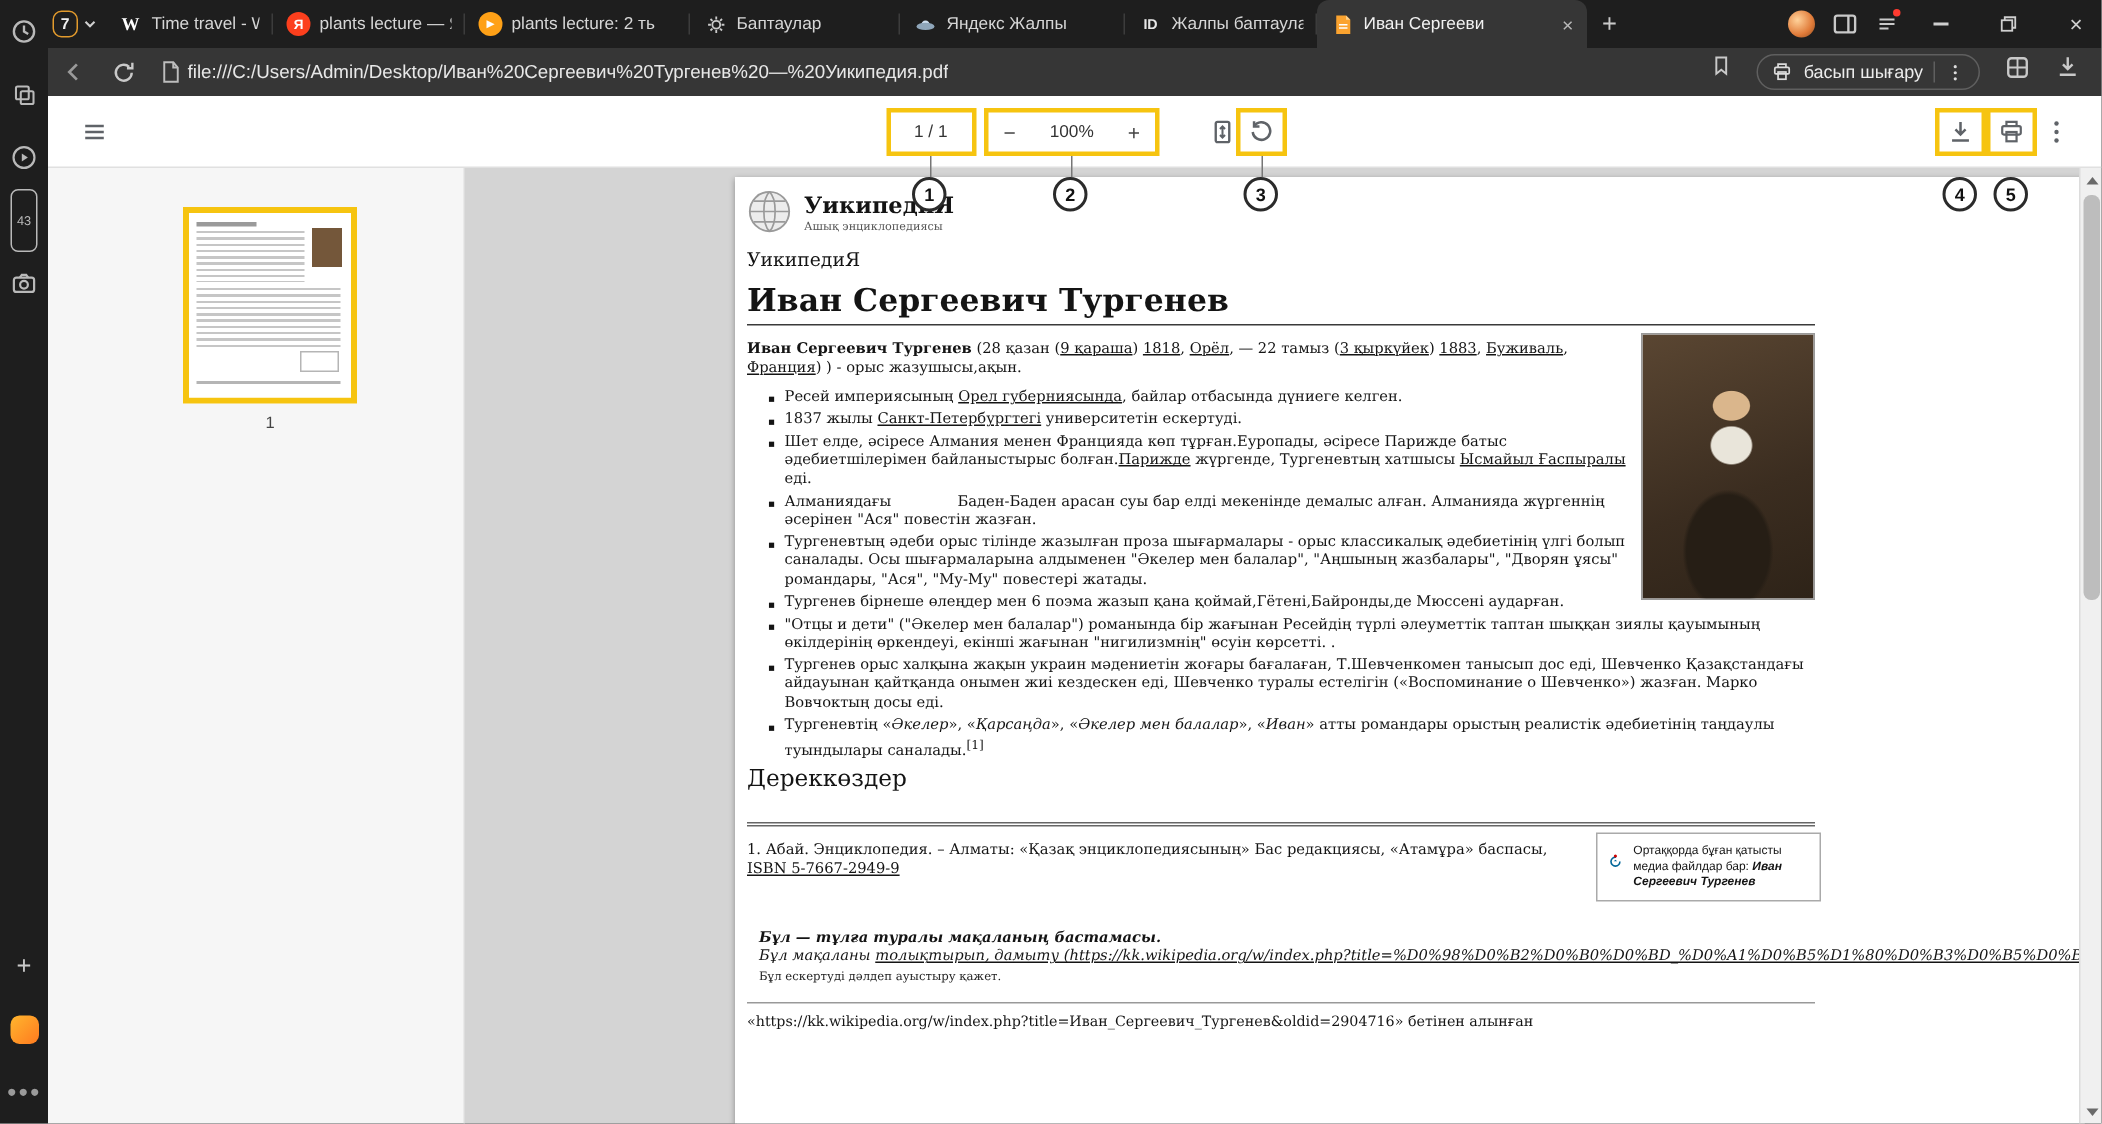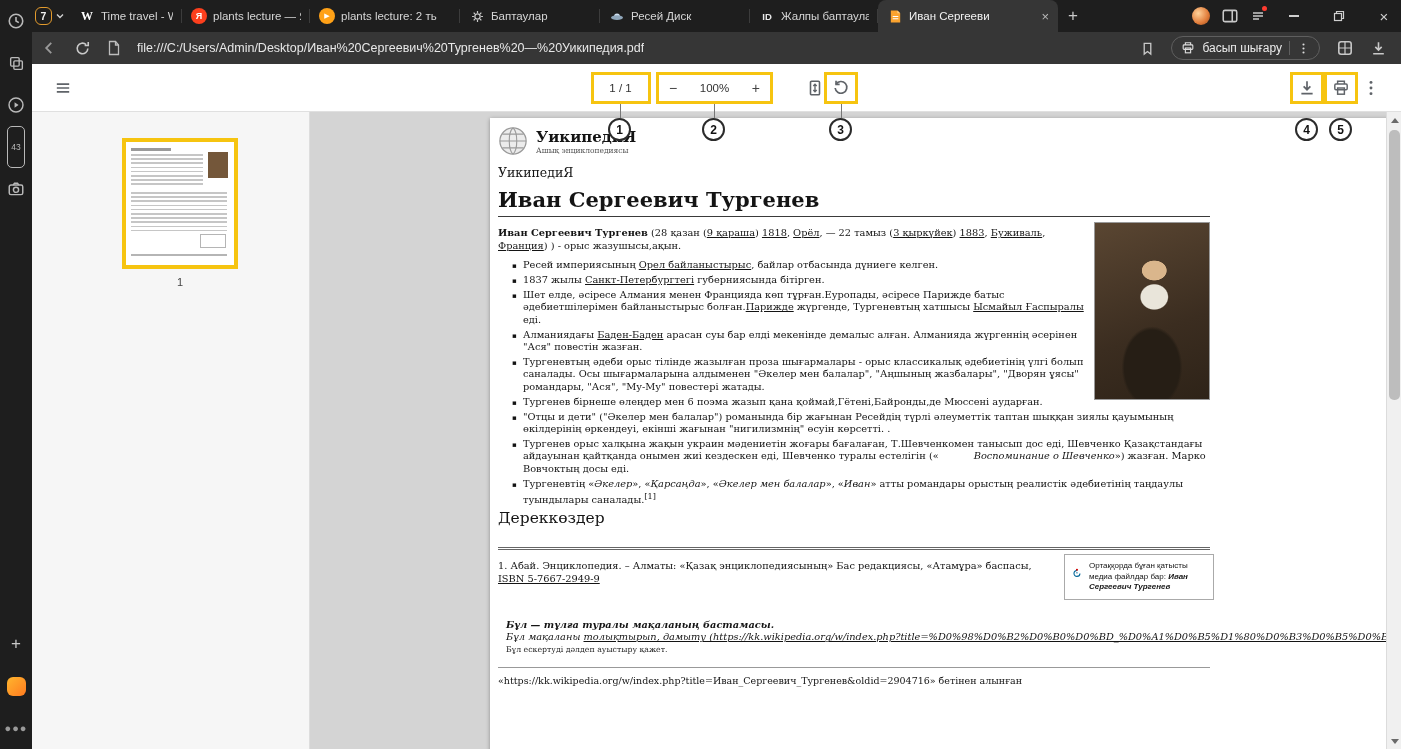--- a/index.html
+++ b/index.html
@@ -36,22 +36,22 @@
   .newtab{width:30px;height:32px;display:flex;align-items:center;justify-content:center;color:#c9c9c9;font-size:17px;cursor:pointer}
   .tbright{margin-left:auto;display:flex;align-items:center;gap:11px;padding-right:0}
   .avatar{width:18px;height:18px;border-radius:50%;background:radial-gradient(circle at 35% 35%,#ffd29a,#e07b39 60%,#8c4a1f)}
   .winbtn{width:34px;height:32px;display:flex;align-items:center;justify-content:center;color:#cfcfcf;cursor:pointer}
   .minbar{width:10px;height:1.5px;background:#cfcfcf}
   .reddot{position:absolute;right:-1px;top:-2px;width:5px;height:5px;border-radius:50%;background:#ff3b30}
 
   
   #addrbar{position:absolute;left:32px;top:32px;right:0;height:32px;background:#363636;display:flex;align-items:center;z-index:5}
   .abtn{display:flex;align-items:center;justify-content:center;padding:0 8px;cursor:pointer}
-  .url{color:#e8e8e8;font-size:12.5px;margin-left:14px;white-space:nowrap;overflow:hidden;max-width:900px}
-  .abright{margin-left:auto;display:flex;align-items:center;gap:16px;padding-right:14px}
+  .url{color:#e8e8e8;font-size:12.5px;margin-left:2px;white-space:nowrap;overflow:hidden;max-width:900px}
+  .abright{margin-left:auto;display:flex;align-items:flex-start;gap:16px;padding-right:14px}
   .pill{display:flex;align-items:center;gap:7px;height:24px;padding:0 9px;border:1px solid #5f5f5f;border-radius:13px;
         color:#ececec;font-size:12px;cursor:pointer}
   .pillsep{width:1px;height:14px;background:#5f5f5f}
 
   
   #pdfbar{position:absolute;left:32px;top:64px;right:0;height:48px;background:#fff;border-bottom:1px solid #e0e0e0;z-index:4}
   .menu-btn{position:absolute;left:22px;top:15px;cursor:pointer}
   .fname{position:absolute;left:66px;top:0;height:48px;display:flex;align-items:center;
          font-size:12.5px;font-weight:bold;color:#202124}
   .pagebox{position:absolute;left:562px;top:12px;width:53px;height:24px;display:flex;align-items:center;
@@ -193,21 +193,21 @@
     </span>
     <span class="lbl">Баптаулар</span>
   </div>
   <div class="tab" style="width:150px">
     <span class="fav">
       <svg width="16" height="16" viewBox="0 0 16 16">
           <path d="M5 9a3 3.4 0 0 1 6 0z" fill="#cfe0f0"></path>
           <ellipse cx="8" cy="9.6" rx="6" ry="2.4" fill="#8fa6ba"></ellipse>
         </svg>
     </span>
-    <span class="lbl">Ресей Диск</span>
+    <span class="lbl">Яндекс Жалпы</span>
   </div>
   <div class="tab" style="width:128px">
     <span class="fav id">ID</span>
     <span class="lbl">Жалпы баптаулар</span>
   </div>
   <div class="tab active" style="width:180px">
     <span class="fav">
       <svg width="15" height="15" viewBox="0 0 16 16">
           <path d="M3 1.5h7l3 3V14.5H3z" fill="#fba32f"></path>
           <path d="M10 1.5v3h3z" fill="#ffd08a"></path>
@@ -379,28 +379,28 @@
         </div>
         <div class="sitelink">УикипедиЯ</div>
 
         <h1>Иван Сергеевич Тургенев</h1>
 
         <div class="portrait"></div>
 
         <p class="intro"><span style="font-weight: bold;">Иван Сергеевич Тургенев</span><span> (28 қазан (</span><span style="text-decoration: underline;">9 қараша</span><span>) </span><span style="text-decoration: underline;">1818</span><span>, </span><span style="text-decoration: underline;">Орёл</span><span>, — 22 тамыз (</span><span style="text-decoration: underline;">3 қыркүйек</span><span>) </span><span style="text-decoration: underline;">1883</span><span>, </span><span style="text-decoration: underline;">Буживаль</span><span>, </span><span style="text-decoration: underline;">Франция</span><span>) ) - орыс жазушысы,ақын.</span></p>
 
         <ul>
-          <li><span>Ресей империясының </span><span style="text-decoration: underline;">Орел байланыстырыс</span><span>, байлар отбасында дүниеге келген.</span></li>
-          <li><span>1837 жылы </span><span style="text-decoration: underline;">Санкт-Петербургтегі</span><span> губерниясында бітірген.</span></li>
+          <li><span>Ресей империясының </span><span style="text-decoration: underline;">Орел губерниясында</span><span>, байлар отбасында дүниеге келген.</span></li>
+          <li><span>1837 жылы </span><span style="text-decoration: underline;">Санкт-Петербургтегі</span><span> университетін ескертуді.</span></li>
           <li><span>Шет елде, әсіресе Алмания менен Францияда көп тұрған.Еуропады, әсіресе Парижде батыс әдебиетшілерімен байланыстырыс болған.</span><span style="text-decoration: underline;">Парижде</span><span> жүргенде, Тургеневтың хатшысы </span><span style="text-decoration: underline;">Ысмайыл Ғаспыралы</span><span> еді.</span></li>
-          <li><span>Алманиядағы </span><span style="text-decoration: underline;">Баден-Баден</span><span> арасан суы бар елді мекенінде демалыс алған. Алманияда жүргеннің әсерінен "Ася" повестін жазған.</span></li>
+          <li><span>Алманиядағы </span><span style=" margin-left: 41px;">Баден-Баден</span><span> арасан суы бар елді мекенінде демалыс алған. Алманияда жүргеннің әсерінен "Ася" повестін жазған.</span></li>
           <li><span>Тургеневтың әдеби орыс тілінде жазылған проза шығармалары - орыс классикалық әдебиетінің үлгі болып саналады. Осы шығармаларына алдыменен "Әкелер мен балалар", "Аңшының жазбалары", "Дворян ұясы" романдары, "Ася", "Му-Му" повестері жатады.</span></li>
           <li><span>Тургенев бірнеше өлеңдер мен 6 поэма жазып қана қоймай,Гётені,Байронды,де Мюссені аударған.</span></li>
           <li><span>"Отцы и дети" ("Әкелер мен балалар") романында бір жағынан Ресейдің түрлі әлеуметтік таптан шыққан зиялы қауымының өкілдерінің өркендеуі, екінші жағынан "нигилизмнің" өсуін көрсетті. .</span></li>
-          <li><span>Тургенев орыс халқына жақын украин мәдениетін жоғары бағалаған, Т.Шевченкомен танысып дос еді, Шевченко Қазақстандағы айдауынан қайтқанда онымен жиі кездескен еді, Шевченко туралы естелігін («</span><span style="font-style: italic; margin-left: 35px;">Воспоминание о Шевченко</span><span>») жазған. Марко Вовчоктың досы еді.</span></li>
+          <li><span>Тургенев орыс халқына жақын украин мәдениетін жоғары бағалаған, Т.Шевченкомен танысып дос еді, Шевченко Қазақстандағы айдауынан қайтқанда онымен жиі кездескен еді, Шевченко туралы естелігін («</span><span style="">Воспоминание о Шевченко</span><span>») жазған. Марко Вовчоктың досы еді.</span></li>
           <li><span>Тургеневтің «</span><span style="font-style: italic;">Әкелер</span><span>», «</span><span style="font-style: italic;">Қарсаңда</span><span>», «</span><span style="font-style: italic;">Әкелер мен балалар</span><span>», «</span><span style="font-style: italic;">Иван</span><span>» атты романдары орыстың реалистік әдебиетінің таңдаулы туындылары саналады.</span><sup>[1]</sup></li>
         </ul>
 
         <h2>Дереккөздер</h2>
 
         <div class="commons">
           <svg width="24" height="24" viewBox="0 0 24 24">
               <circle cx="12" cy="13" r="7.2" fill="none" stroke="#069" stroke-width="2.6" stroke-dasharray="34 12"></circle>
               <circle cx="12" cy="4" r="2.5" fill="#c00"></circle>
               <path d="M12 9.8l2.8 2.8h-5.6z" fill="#069"></path>

